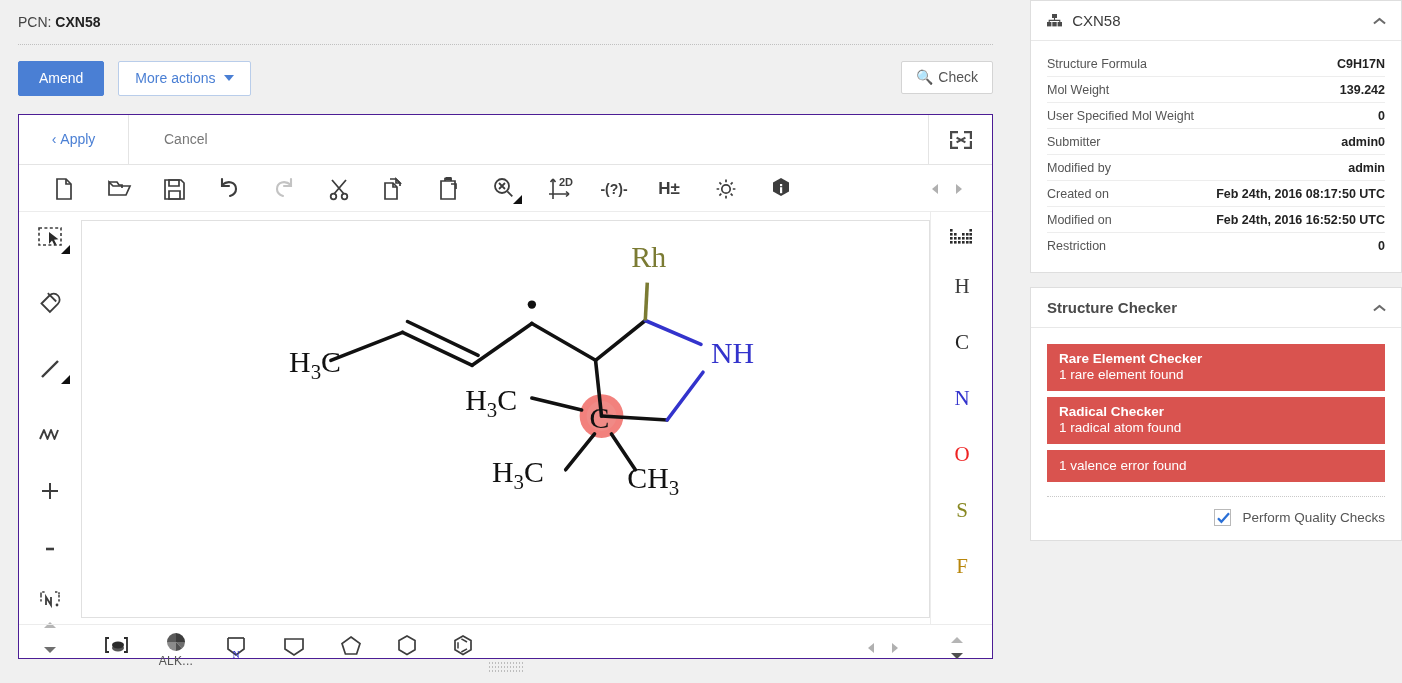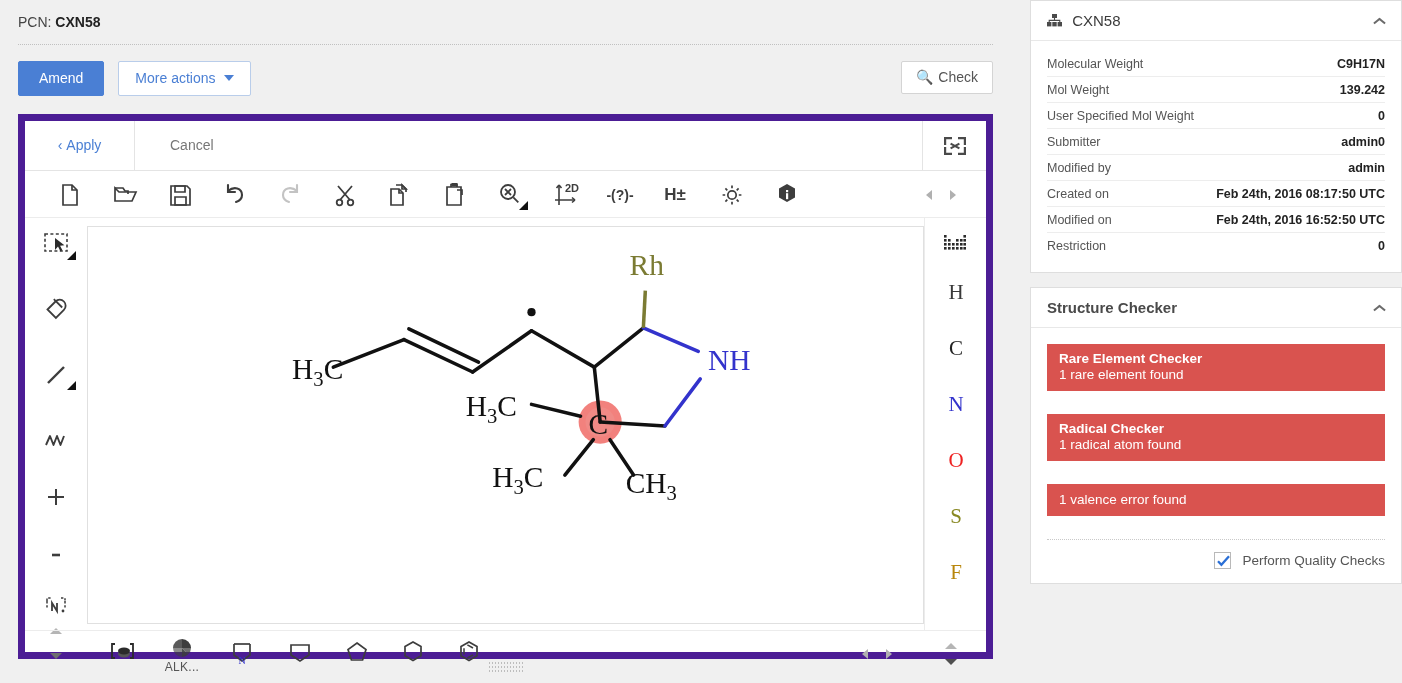--- a/index.html
+++ b/index.html
@@ -45,21 +45,21 @@
     float: right; background: #fff; color: #555; border: 1px solid #d4d4d4;
     font-size: 14px; padding: 0 14px; height: 33px; line-height: 31px;
     border-radius: 2px; cursor: pointer;
   }
   .mag-glyph { display: inline-block; margin-right: 5px; font-weight: bold; color: #333; }
 
   
   .editor {
     position: absolute; left: 18px; top: 114px;
     width: 975px; height: 545px; background: #fff;
-    border: 7px solid #4c1d95;
+    border: 1px solid #4c1d95;
   }
   .editor-topbar { position: relative; height: 50px; border-bottom: 1px solid #e4e4e4; }
   .apply-cell {
     position: absolute; left: 0; top: 0; width: 110px; height: 49px;
     border-right: 1px solid #e4e4e4; text-align: center; line-height: 49px;
     color: #4a7fd4; font-size: 14px; cursor: pointer;
   }
   .apply-cell .lt { margin-right: 4px; }
   .cancel-cell {
     position: absolute; left: 110px; top: 0; height: 49px; line-height: 49px;
@@ -143,21 +143,21 @@
   .card-body { padding: 10px 16px 14px; }
   table.props { width: 100%; border-collapse: collapse; }
   table.props td {
     font-size: 12.5px; padding: 6px 0 5px; border-bottom: 1px solid #ededed;
     color: #555; white-space: nowrap;
   }
   table.props td.v { text-align: right; color: #222; font-weight: bold; }
   table.props tr:last-child td { border-bottom: none; }
 
   .errbox {
-    background: #d9534f; color: #fff; padding: 7px 12px 9px; margin-bottom: 23px;
+    background: #d9534f; color: #fff; padding: 7px 12px 9px; margin-bottom: 6px;
     cursor: pointer;
   }
   .errbox .h { font-size: 13.5px; font-weight: bold; }
   .errbox .s { font-size: 13.5px; margin-top: 1px; }
 
   .divider { border-top: 1px dotted #c9c9c9; margin: 14px 0 12px; }
   .qcheck { display: flex; align-items: center; justify-content: flex-end; }
   .cbox {
     width: 17px; height: 17px; border: 1px solid #b9b9b9; background: #fff;
     position: relative; margin-right: 11px; cursor: pointer;
@@ -603,21 +603,21 @@
             <path d="M7.5 4v2.4M2.2 8V6.4h10.6V8"></path>
             </g>
           </svg>
         <span class="t">CXN58</span>
         <span class="chev"></span>
       </div>
       <div class="card-body">
         <table class="props">
           <tbody>
             <tr>
-              <td>Molecular Weight</td>
+              <td>Structure Formula</td>
               <td class="v">C9H17N</td>
             </tr>
             <tr>
               <td>Mol Weight</td>
               <td class="v">139.242</td>
             </tr>
             <tr>
               <td>User Specified Mol Weight</td>
               <td class="v">0</td>
             </tr>

